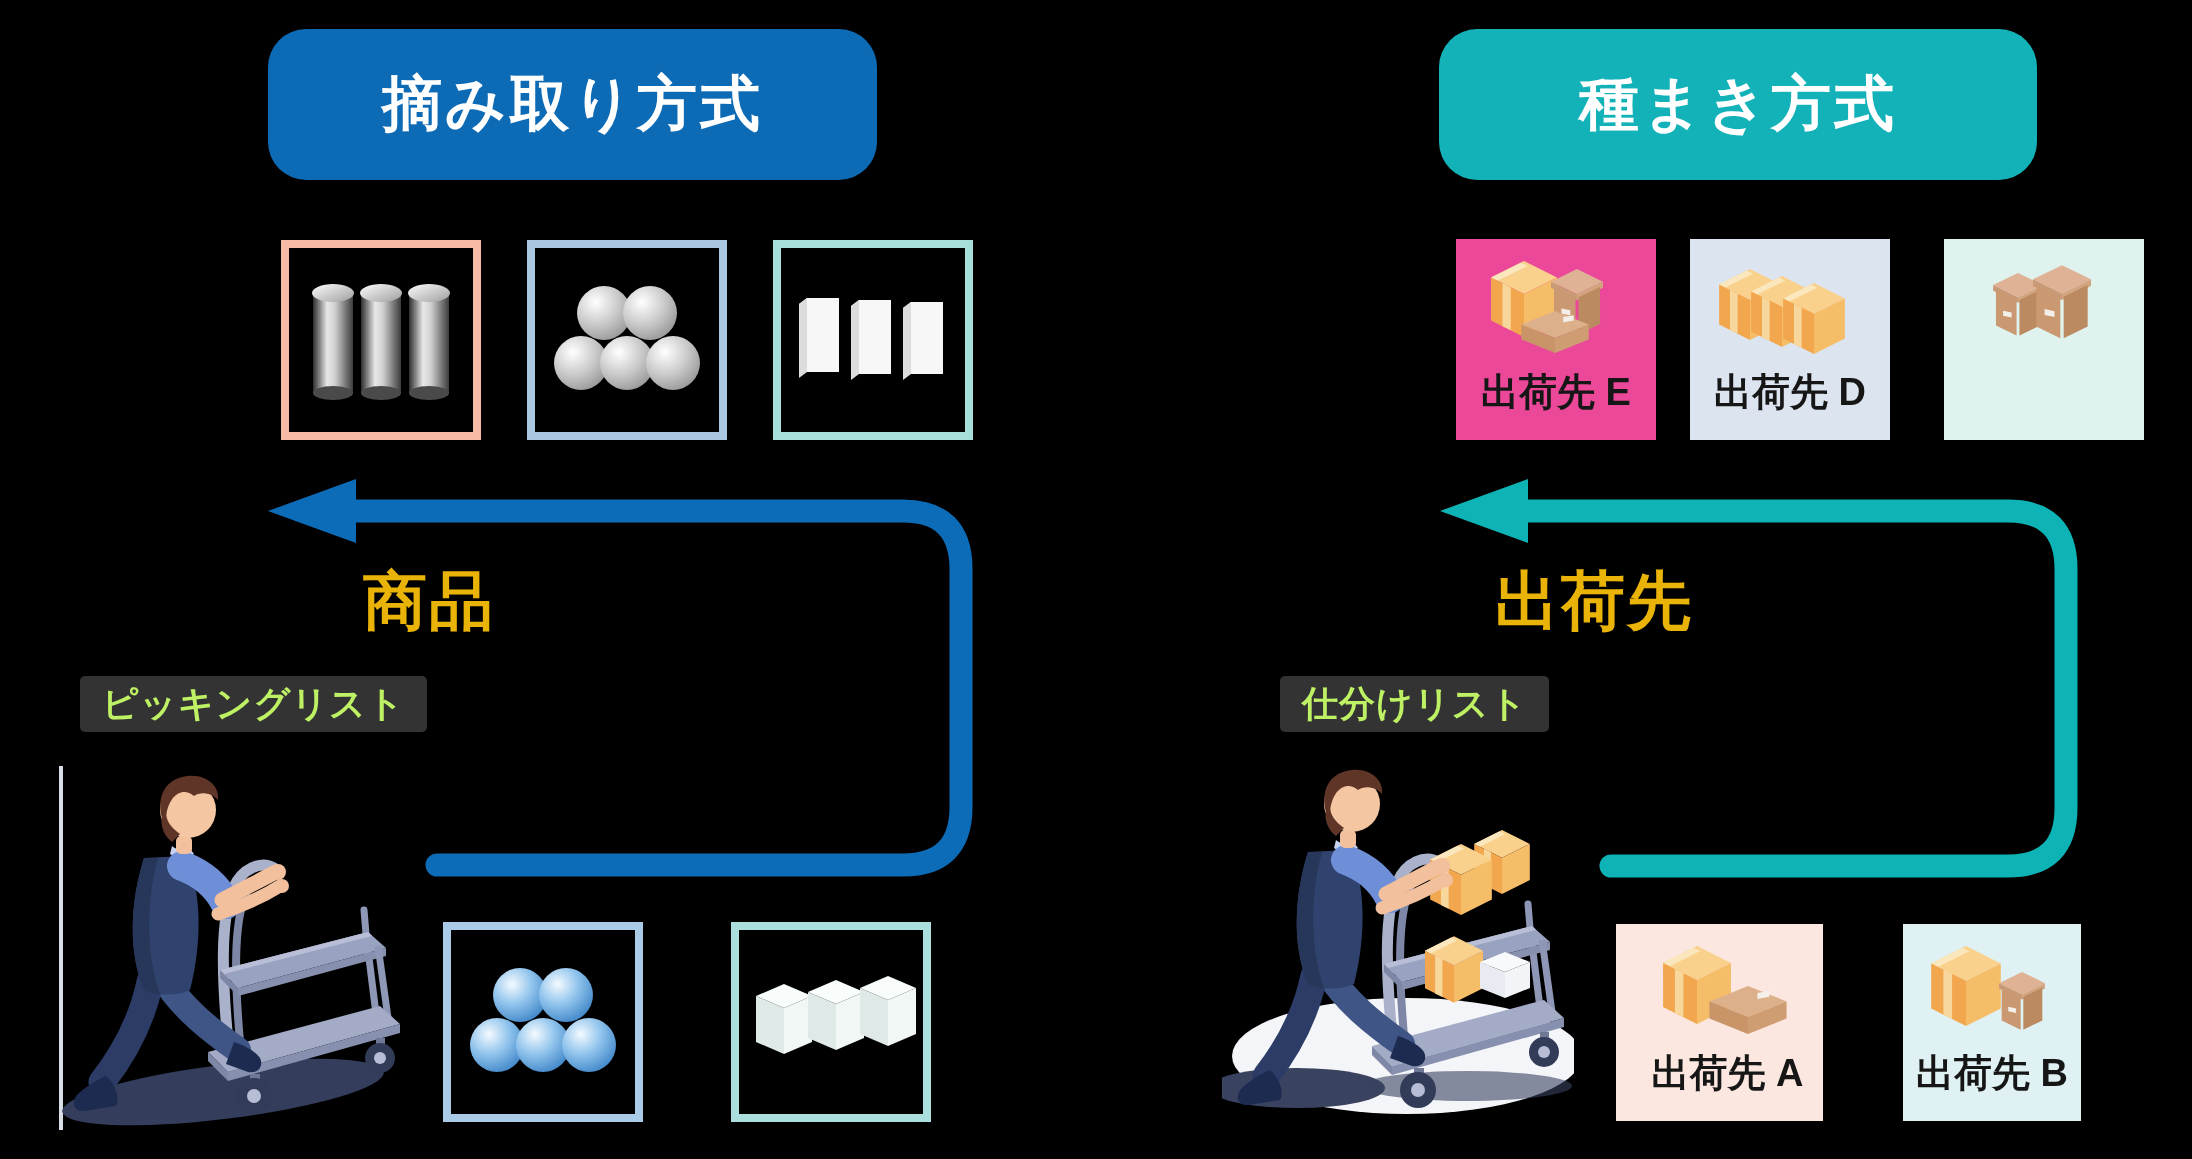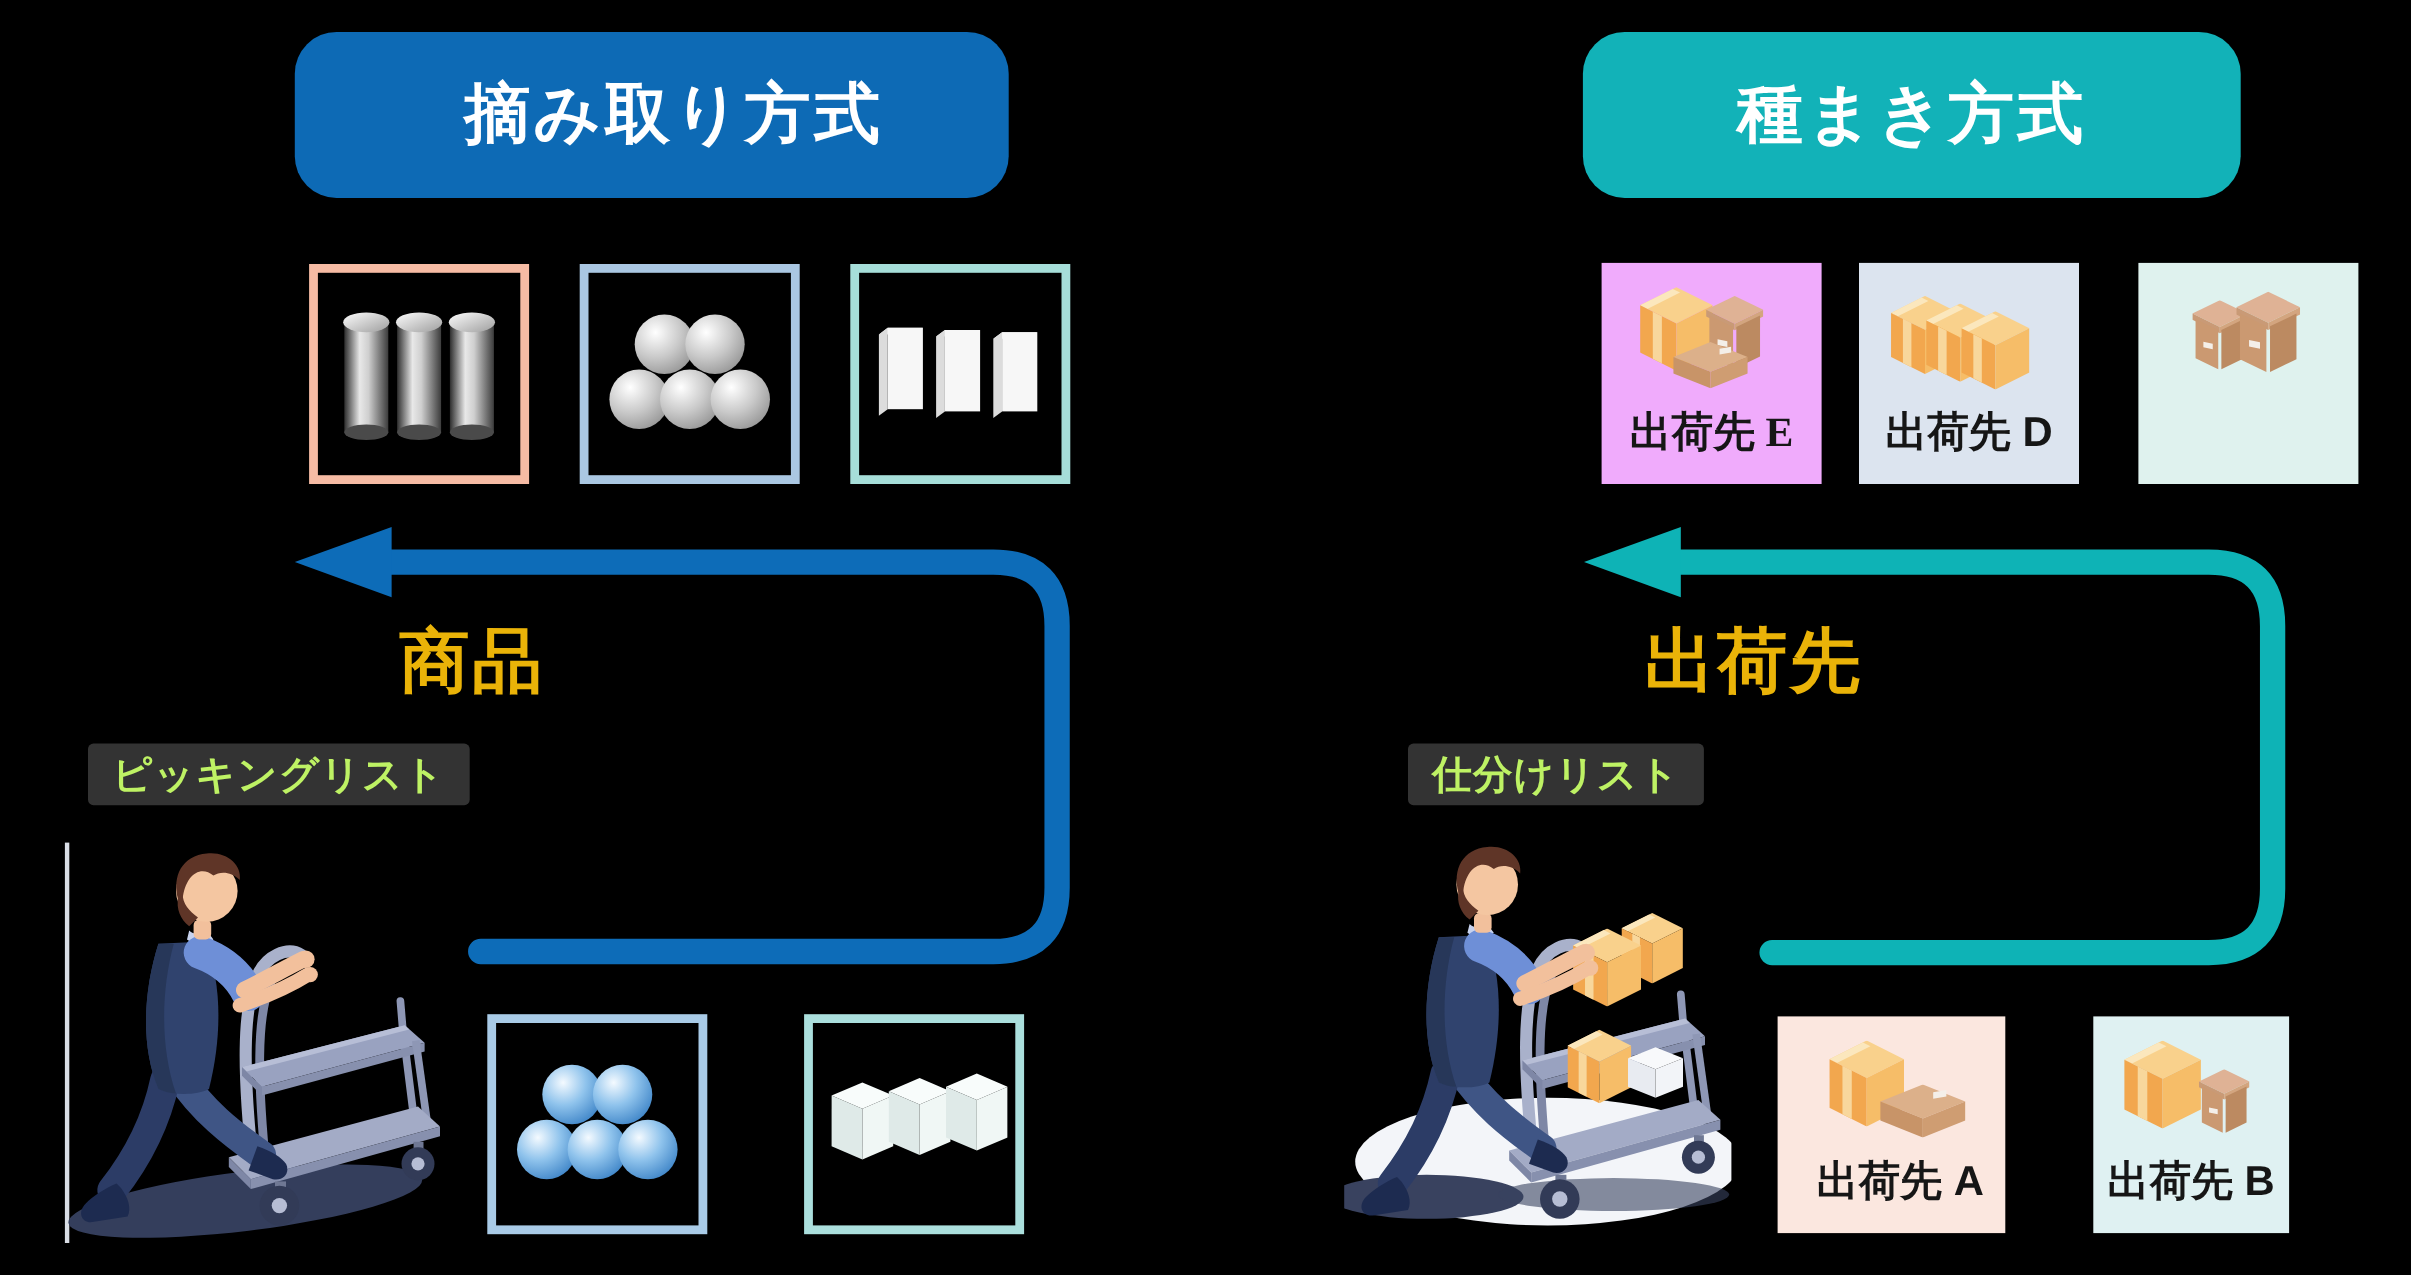--- a/index.html
+++ b/index.html
@@ -4,40 +4,40 @@
 <style>
   html,body{margin:0;padding:0;background:#000;}
   .canvas{position:relative;width:2192px;height:1159px;background:#000;overflow:hidden;
           font-family:"Liberation Sans",sans-serif;}
   .abs{position:absolute;}
 
   
   .hdr{position:absolute;top:29px;height:151px;border-radius:38px;display:flex;
        align-items:center;justify-content:center;color:#fff;font-size:60px;
        font-weight:800;letter-spacing:3px;}
-  .hdr-left{left:268px;width:609px;background:#0d6ab5;padding-left:40px;}
+  .hdr-left{left:268px;width:609px;background:#0d6ab5;}
   .hdr-right{left:1439px;width:598px;background:#12b2b8;}
 
   
   .pbox{position:absolute;top:240px;width:184px;height:184px;border:8px solid;
         background:transparent;display:flex;align-items:center;justify-content:center;}
   .pbox-low{top:922px;}
   .pb1{left:281px;border-color:#f6bba4;}
   .pb2{left:527px;border-color:#aac7e2;}
   .pb3{left:773px;border-color:#a6ded9;}
   .pb4{left:443px;border-color:#a9cbe7;}
   .pb5{left:731px;border-color:#abdfdd;}
 
   
   .tile{position:absolute;width:200px;height:201px;display:flex;flex-direction:column;
         align-items:center;justify-content:flex-start;}
   .tile .tile-icon{margin-top:22px;width:150px;height:100px;flex:0 0 auto;}
   .tile .tile-label{position:absolute;bottom:22px;width:100%;text-align:center;
         color:#161616;font-size:38px;font-weight:700;white-space:nowrap;}
-  .tE{left:1456px;top:239px;background:#f0abfc;font-family:Liberation Serif, serif;}
+  .tE{left:1456px;top:239px;background:#ec4899;}
   .tD{left:1690px;top:239px;background:#dce4ef;}
   .tC{left:1944px;top:239px;background:#dff2ee;}
   .tA{left:1616px;top:924px;width:191px;height:197px;background:#fbe7df;padding-left:16px;}
   .tB{left:1903px;top:924px;width:178px;height:197px;background:#dff1f2;}
 
   
   .flow-label{position:absolute;top:558px;width:280px;text-align:center;
         color:#eab308;font-size:64px;font-weight:800;letter-spacing:2px;}
   .fl-left{left:289px;}
   .fl-right{left:1454px;}

